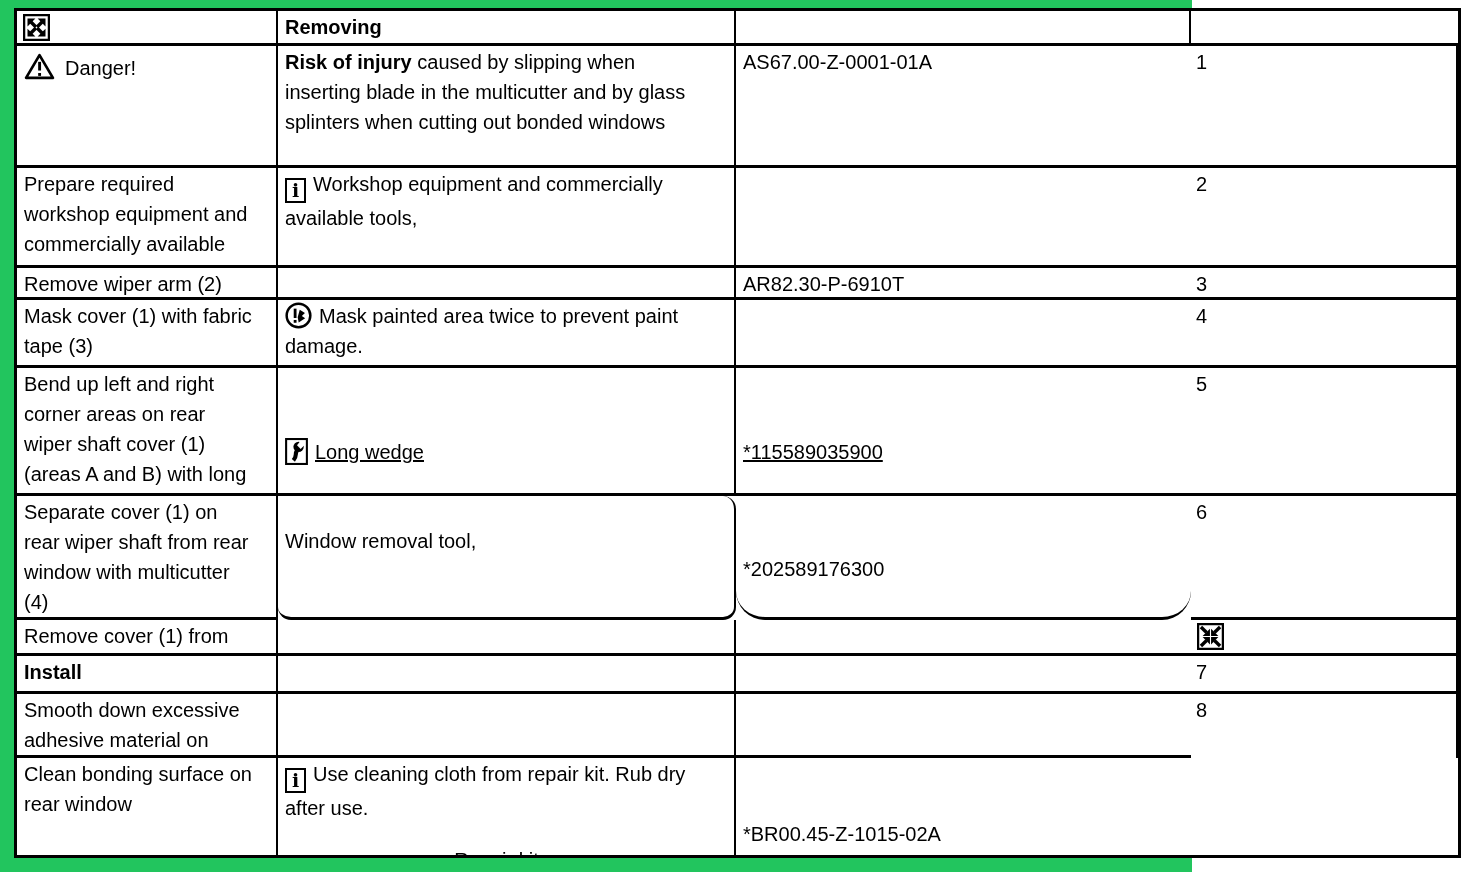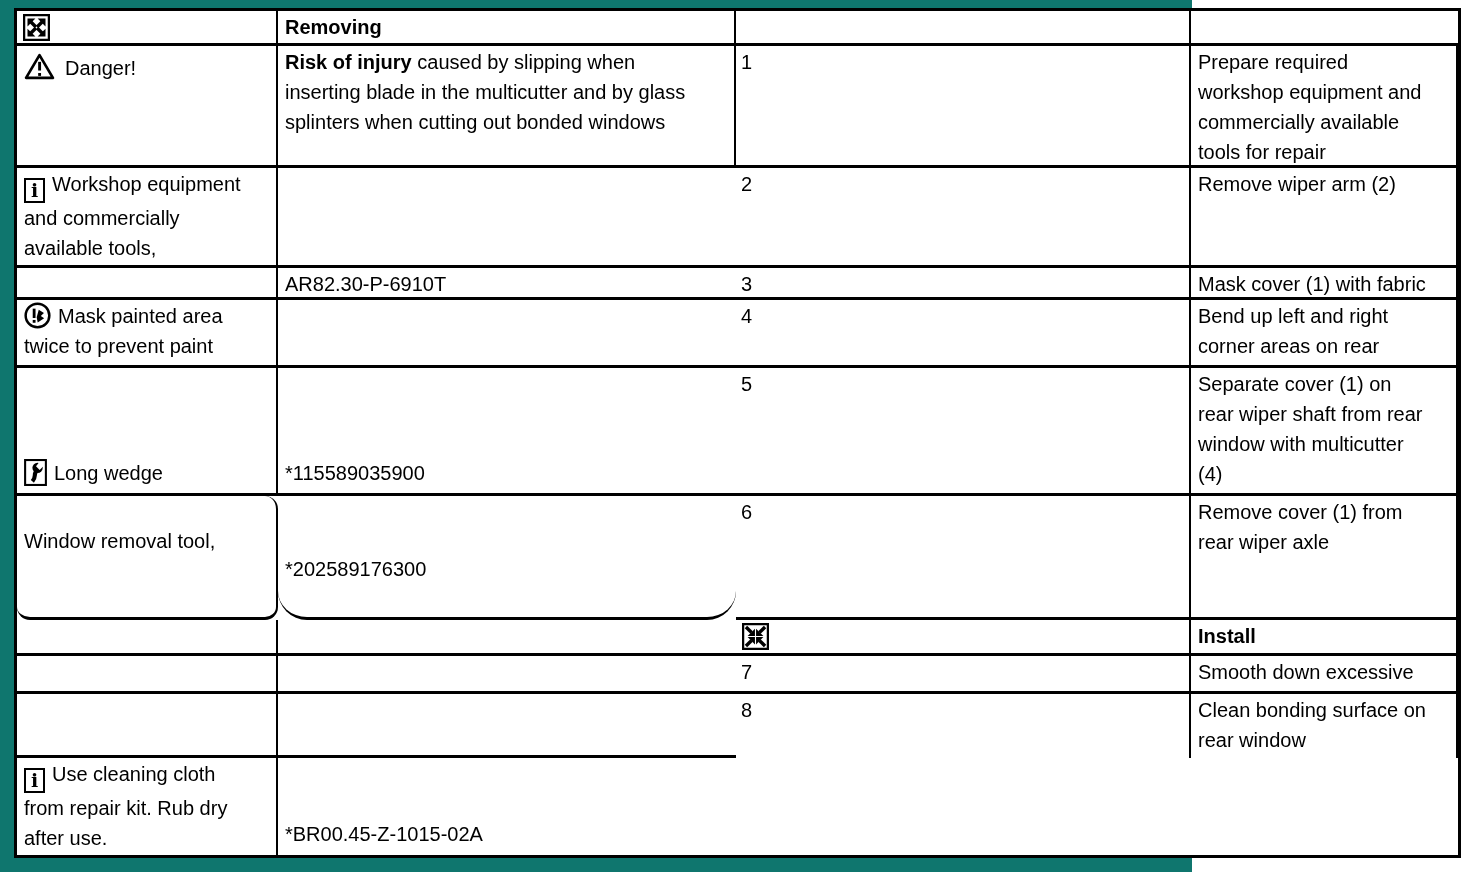--- a/index.html
+++ b/index.html
@@ -3,21 +3,21 @@
 <meta charset="utf-8">
 <style>
   * { box-sizing: border-box; margin: 0; padding: 0; }
   html, body {
     width: 1472px; height: 872px;
     background: #fff; color: #000;
     font-family: "Liberation Sans", "DejaVu Sans", sans-serif;
     font-size: 20px; line-height: 30px;
     overflow: hidden;
   }
-  .page { position: relative; width: 1192px; height: 872px; background: #0f766e; }
+  .page { position: relative; width: 1192px; height: 872px; background: #22c55e; }
   .tbl {
     position: absolute; left: 14px; top: 8px;
     display: grid;
     grid-template-columns: 261px 458px 455px 267px;
     grid-template-rows: 35px 122px 100px 32px 68px 128px 124px 36px 38px 64px 97px;
     border: 3px solid #000;
     background: #fff;
   }
   .cell {
     border-right: 2px solid #000;
@@ -39,21 +39,21 @@
   .boxed-i {
     display: inline-flex; align-items: center; justify-content: center;
     width: 21px; height: 25px; border: 2px solid #000;
     font-family: "DejaVu Serif", serif; font-weight: bold;
     font-size: 19px; line-height: 20px;
     vertical-align: -6px; margin-right: 7px;
   }
   .flex-bottom { display: flex; flex-direction: column; justify-content: flex-end; }
   .flex-col { display: flex; flex-direction: column; gap: 22px; }
   .mt-auto { margin-top: auto; text-align: center; }
-  .pad-b10 { padding-bottom: 5px; }
+  .pad-b10 { padding-bottom: 26px; text-decoration: underline; }
   .pad-b6 { padding-bottom: 6px; }
   .pad-t30 { padding-top: 30px; border-radius: 13px; }
   .pad-t58 { padding-top: 58px; border-radius: 29px; }
   .line { display: block; }
 </style>
 </head>
 <body>
 
 <div class="page">
   <div class="tbl">
@@ -80,20 +80,21 @@
     <div class="cell c1 danger-cell">
       <svg class="icon" style="vertical-align:-5px" width="31" height="27" viewBox="0 0 30 26">
         <path d="M15 2 L28 24 L2 24 Z" fill="none" stroke="#000" stroke-width="2.6" stroke-linejoin="round"></path>
         <rect x="13.7" y="8.5" width="2.8" height="8.4" fill="#000"></rect>
         <rect x="13.7" y="19.3" width="2.8" height="2.8" fill="#000"></rect>
       </svg><span class="danger-label">Danger!</span>
     </div>
     <div class="cell c2">
       <span class="bold">Risk of injury</span><span> caused by slipping when inserting blade in the multicutter and by glass splinters when cutting out bonded windows</span>
     </div>
+    <div class="cell c4">AS67.00-Z-0001-01A</div>
 
     <div class="cell c1 num-cell">1</div>
     <div class="cell c2">Prepare required workshop equipment and commercially available tools for repair</div>
     <div class="cell c3">
       <span class="boxed-i">i</span><span>Workshop equipment and commercially available tools,</span>
     </div>
     <div class="cell c4"></div>
 
     <div class="cell c1 num-cell">2</div>
     <div class="cell c2">Remove wiper arm (2)</div>

